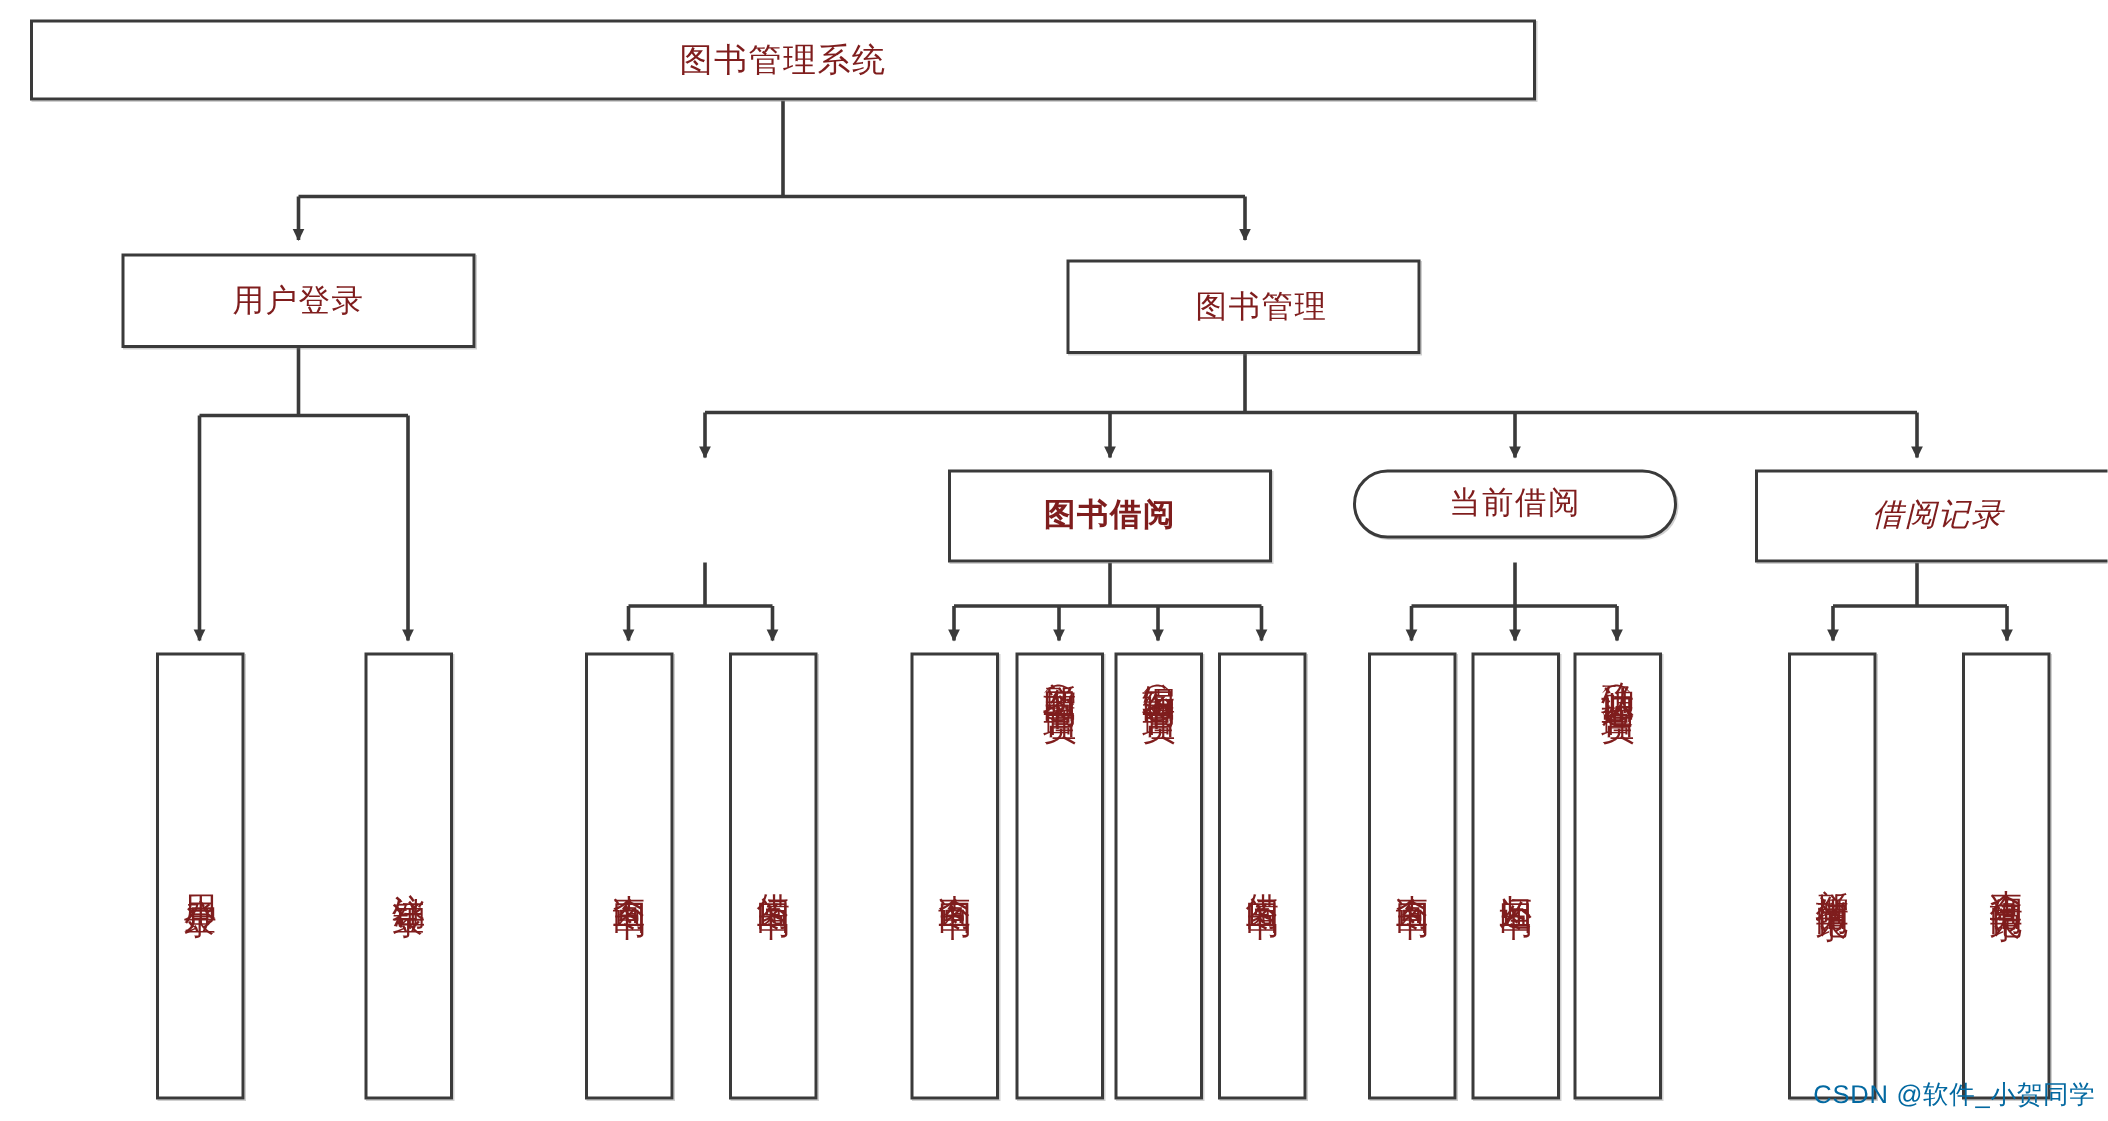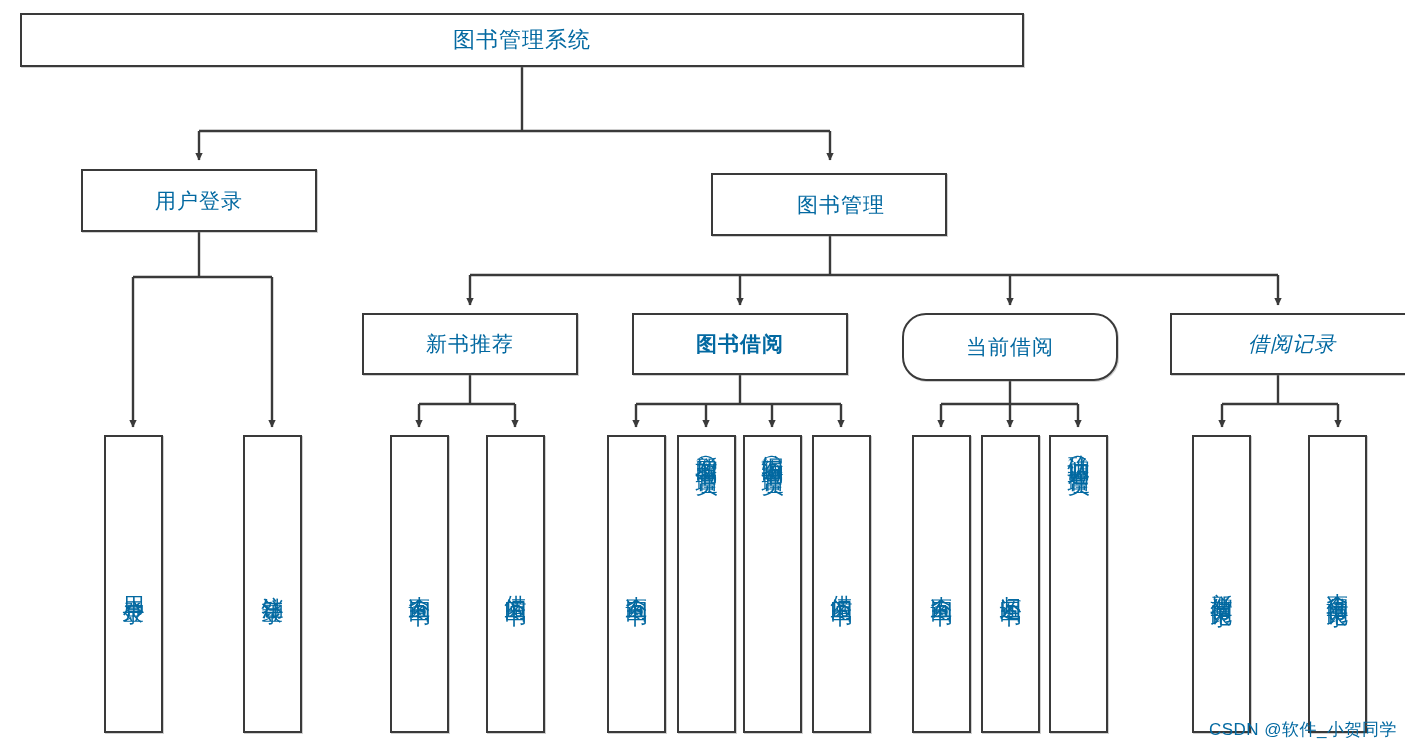--- a/index.html
+++ b/index.html
@@ -14,21 +14,21 @@
   #lines{position:absolute;left:0;top:0;width:1405px;height:747px;pointer-events:none;}
 
   .node{
     position:absolute;
     box-sizing:border-box;
     background:#ffffff;
     border:2px solid #3a3a3a;
     display:flex;
     align-items:center;
     justify-content:center;
-    color:#0369a1;
+    color:#7f1d1d;
     box-shadow:1px 1px 0 rgba(120,120,120,.35);
   }
   .node .lbl{
     display:block;
     text-align:center;
     letter-spacing:1px;
     white-space:nowrap;
   }
 
   
@@ -120,27 +120,24 @@
     <span class="lbl">图书管理系统</span>
   </div>
 
   <div class="node h" style="left:81px;top:169px;width:236px;height:63px;">
     <span class="lbl">用户登录</span>
   </div>
   <div class="node h" style="left:711px;top:173px;width:236px;height:63px;padding-left:24px;">
     <span class="lbl">图书管理</span>
   </div>
 
-  <div class="node h" style="left:362px;top:313px;width:216px;height:62px;">
-    <span class="lbl">新书推荐</span>
-  </div>
   <div class="node h" style="left:632px;top:313px;width:216px;height:62px;font-weight:bold;">
     <span class="lbl">图书借阅</span>
   </div>
-  <div class="node h" style="left:902px;top:313px;width:216px;height:68px;border-radius:24px;">
+  <div class="node h" style="left:902px;top:313px;width:216px;height:46px;border-radius:24px;">
     <span class="lbl">当前借阅</span>
   </div>
   <div class="node h" style="left:1170px;top:313px;width:244px;height:62px;font-style:italic;">
     <span class="lbl">借阅记录</span>
   </div>
 
   <div class="node v mid" style="left:104px;top:435px;width:59px;height:298px;">
     <span class="lbl">用户登录</span>
   </div>
   <div class="node v mid" style="left:243px;top:435px;width:59px;height:298px;">

